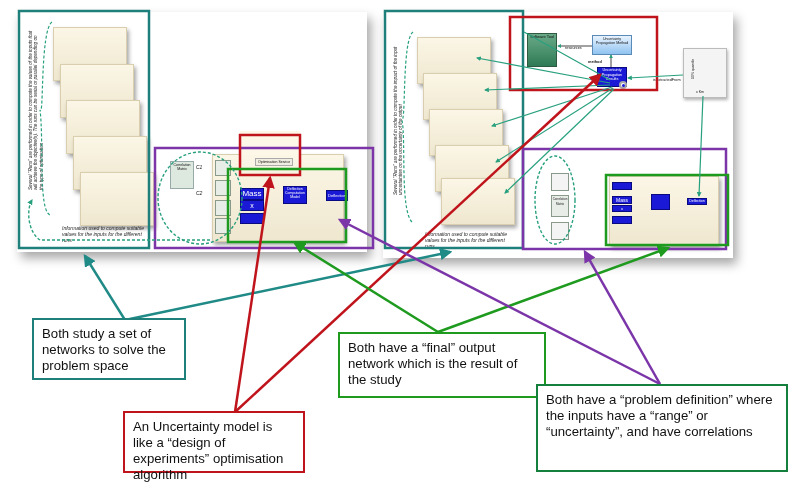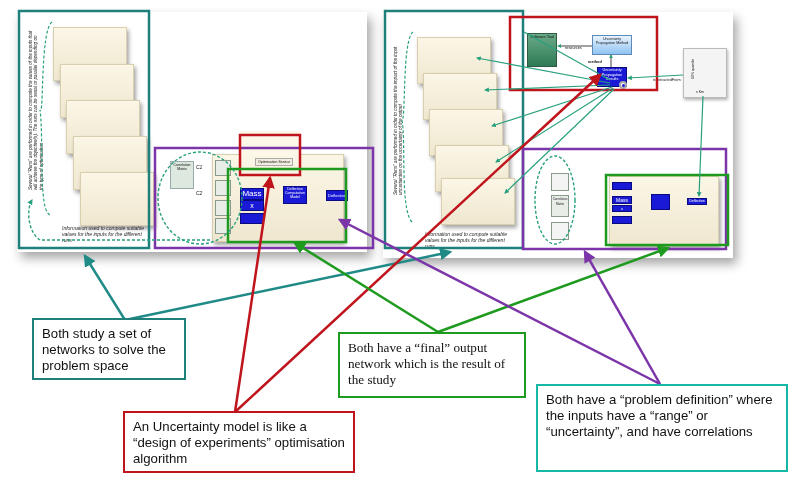--- a/index.html
+++ b/index.html
@@ -156,23 +156,23 @@
   <polyline points="438,332 668,248" fill="none" stroke="#1e9a1e" stroke-width="2.5" marker-end="url(#ah-green)"></polyline>
 
   <polyline points="660,384 340,220" fill="none" stroke="#7b35a8" stroke-width="2.5" marker-end="url(#ah-purple)"></polyline>
   <polyline points="660,384 585,252" fill="none" stroke="#7b35a8" stroke-width="2.5" marker-end="url(#ah-purple)"></polyline>
 </svg>
 
 <div class="callout" style="left:32px;top:318px;width:154px;height:62px;border:2px solid #1f7f7a;">
   <span>Both study a set of networks to solve the problem space</span>
 </div>
 
-<div class="callout" style="left:338px;top:332px;width:188px;height:66px;border:2px solid #1e9a1e;font-family:Liberation Serif, serif;">
+<div class="callout" style="left:338px;top:332px;width:208px;height:66px;border:2px solid #1e9a1e;">
   <span>Both have a “final” output network which is the result of the study</span>
 </div>
 
-<div class="callout" style="left:123px;top:411px;width:232px;height:62px;border:2px solid #c0141c;">
+<div class="callout" style="left:123px;top:411px;width:182px;height:62px;border:2px solid #c0141c;">
   <span>An Uncertainty model is like a “design of experiments” optimisation algorithm</span>
 </div>
 
-<div class="callout" style="left:536px;top:384px;width:252px;height:88px;border:2px solid #14b8a6;">
+<div class="callout" style="left:536px;top:384px;width:252px;height:88px;border:2px solid #15803d;">
   <span>Both have a “problem definition” where the inputs have a “range” or “uncertainty”, and have correlations</span>
 </div>
 
 </body></html>

